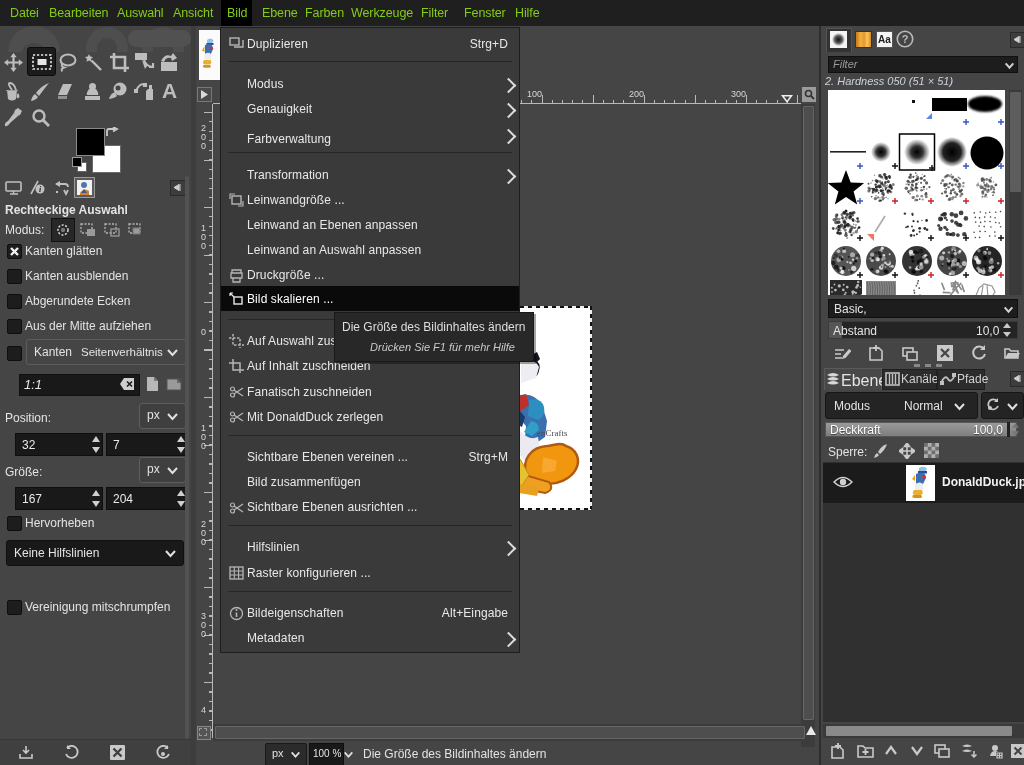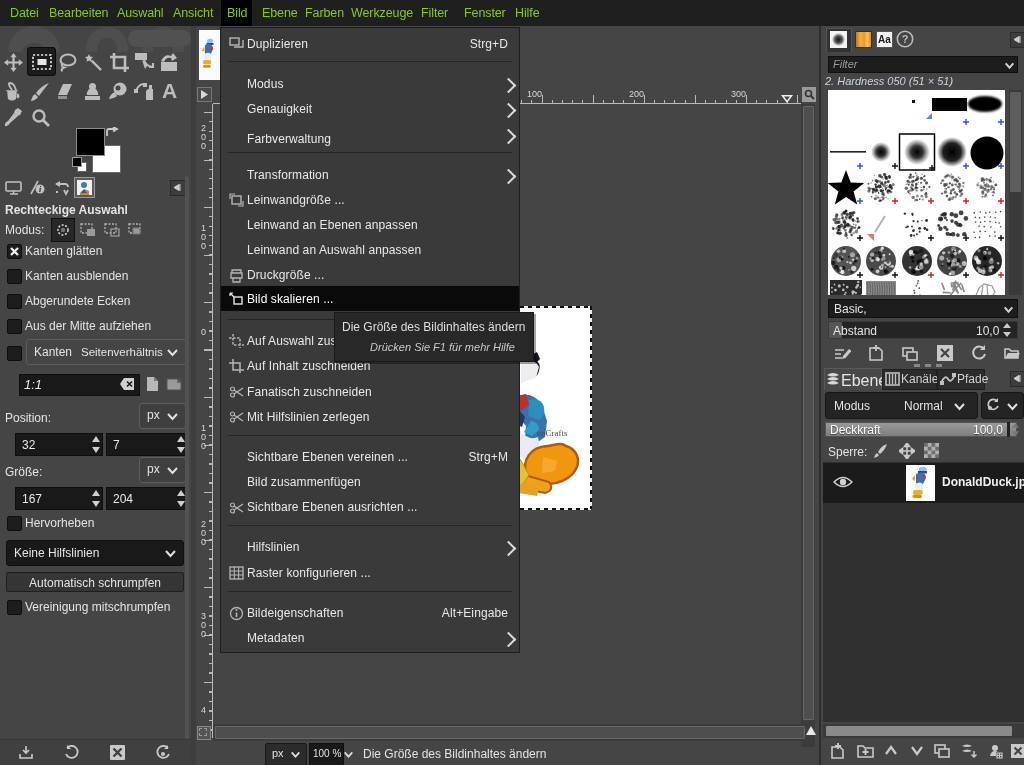--- a/index.html
+++ b/index.html
@@ -283,21 +283,20 @@
       <span class="cb"></span>
     </div>
   <div class="ab txt" style="left:25px;top:490px;">Hervorheben</div>
 
   <div class="ab" style="left:6px;top:514px;width:178px;height:26px;background:#191919;border:1px solid #101010;border-radius:3px;box-sizing:border-box;"></div>
   <div class="ab txt" style="left:14px;top:520px;">Keine Hilfslinien</div>
   <svg class="ab" style="left:164px;top:521px;" width="13" height="13" viewBox="0 0 13 13">
       <path d="M2 4 l4.5 5 4.5 -5" stroke="#e0e0e0" stroke-width="2" fill="none"></path>
     </svg>
 
-  <div class="ab" style="left:6px;top:546px;width:178px;height:20px;background:#353535;border:1px solid #1f1f1f;border-radius:2px;box-sizing:border-box;text-align:center;"><span class="txt" style="font-size:12px;line-height:18px;">Automatisch schrumpfen</span></div>
 
   <div class="cbrow" style="left:7px;top:574px;">
       <span class="cb"></span>
     </div>
   <div class="ab txt" style="left:25px;top:574px;">Vereinigung mitschrumpfen</div>
 
   <div class="ab" style="left:185px;top:150px;width:4px;height:563px;background:#525252;border-radius:2px;"></div>
 
   <div class="ab" style="left:0;top:713px;width:191px;height:26px;background:#404040;border-top:1px solid #373737;">
     <svg class="ab" style="left:19px;top:6px;" width="14" height="13" viewBox="0 0 14 13">
@@ -1396,21 +1395,21 @@
       <circle cx="3.5" cy="4" r="2" fill="none" stroke="#b5b5b5" stroke-width="1.2"></circle>
       <circle cx="3.5" cy="10" r="2" fill="none" stroke="#b5b5b5" stroke-width="1.2"></circle>
       <path d="M5 5 l9 6 M5 9 l9 -6" stroke="#b5b5b5" stroke-width="1.3"></path>
     </svg>
   <div class="mi" style="left:26px;top:357px;">Fanatisch zuschneiden</div>
   <svg class="ab" style="left:8px;top:382px;" width="15" height="14" viewBox="0 0 15 14">
       <circle cx="3.5" cy="4" r="2" fill="none" stroke="#b5b5b5" stroke-width="1.2"></circle>
       <circle cx="3.5" cy="10" r="2" fill="none" stroke="#b5b5b5" stroke-width="1.2"></circle>
       <path d="M5 5 l9 6 M5 9 l9 -6" stroke="#b5b5b5" stroke-width="1.3"></path>
     </svg>
-  <div class="mi" style="left:26px;top:382px;">Mit Hilfslinien zerlegen</div>
+  <div class="mi" style="left:26px;top:382px;">Mit DonaldDuck zerlegen</div>
   <div class="ab" style="left:7px;top:407px;width:284px;height:1px;background:#262626;"></div>
   <div class="mi" style="left:26px;top:422px;">Sichtbare Ebenen vereinen ...</div>
   <div class="mi" style="right:11px;top:422px;">Strg+M</div>
   <div class="mi" style="left:26px;top:447px;">Bild zusammenfügen</div>
   <svg class="ab" style="left:8px;top:473px;" width="15" height="14" viewBox="0 0 15 14">
       <circle cx="3.5" cy="4" r="2" fill="none" stroke="#b5b5b5" stroke-width="1.2"></circle>
       <circle cx="3.5" cy="10" r="2" fill="none" stroke="#b5b5b5" stroke-width="1.2"></circle>
       <path d="M5 5 l9 6 M5 9 l9 -6" stroke="#b5b5b5" stroke-width="1.3"></path>
     </svg>
   <div class="mi" style="left:26px;top:472px;">Sichtbare Ebenen ausrichten ...</div>

